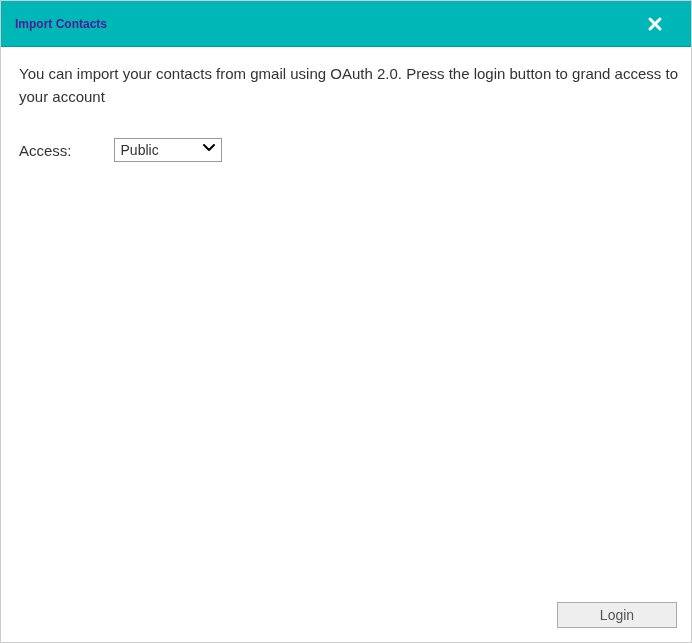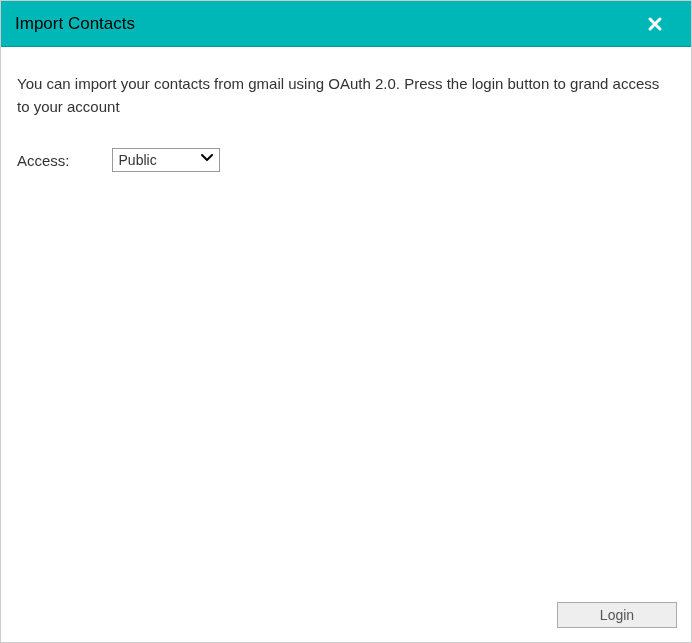--- a/index.html
+++ b/index.html
@@ -25,36 +25,37 @@
     .header {
       background: #00b7b7;
       height: 46px;
       display: flex;
       align-items: center;
       justify-content: space-between;
       padding: 0 14px;
       border-bottom: 1px solid #009999;
     }
     .header-title {
-      color: #000000;
-      font-size: 17px;
-      font-weight: 400;
+      color: #4c1d95;
+      font-size: 12px;
+      font-weight: 700;
     }
     .close-icon {
       cursor: pointer;
       padding: 4px;
       margin-right: 10px;
     }
     .close-icon svg {
       display: block;
     }
     .body {
       flex: 1;
-      padding: 10px;
+      padding: 0;
       position: relative;
+      margin-left: 12px;
     }
     .description {
       color: #333;
       font-size: 15px;
       line-height: 1.5;
       padding: 16px 6px 0 6px;
     }
     .row {
       display: flex;
       align-items: center;

